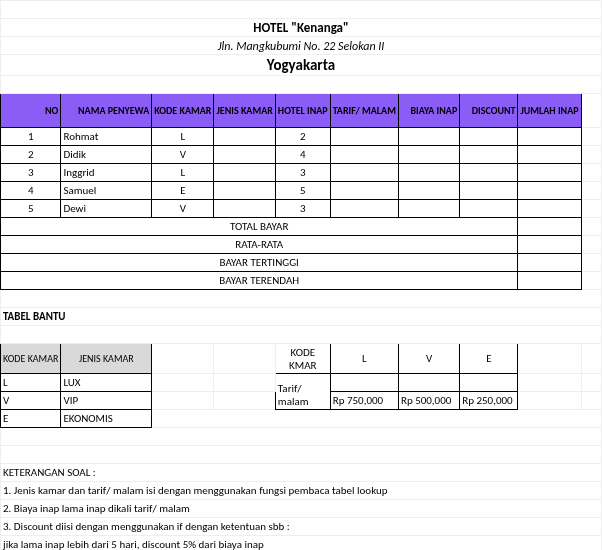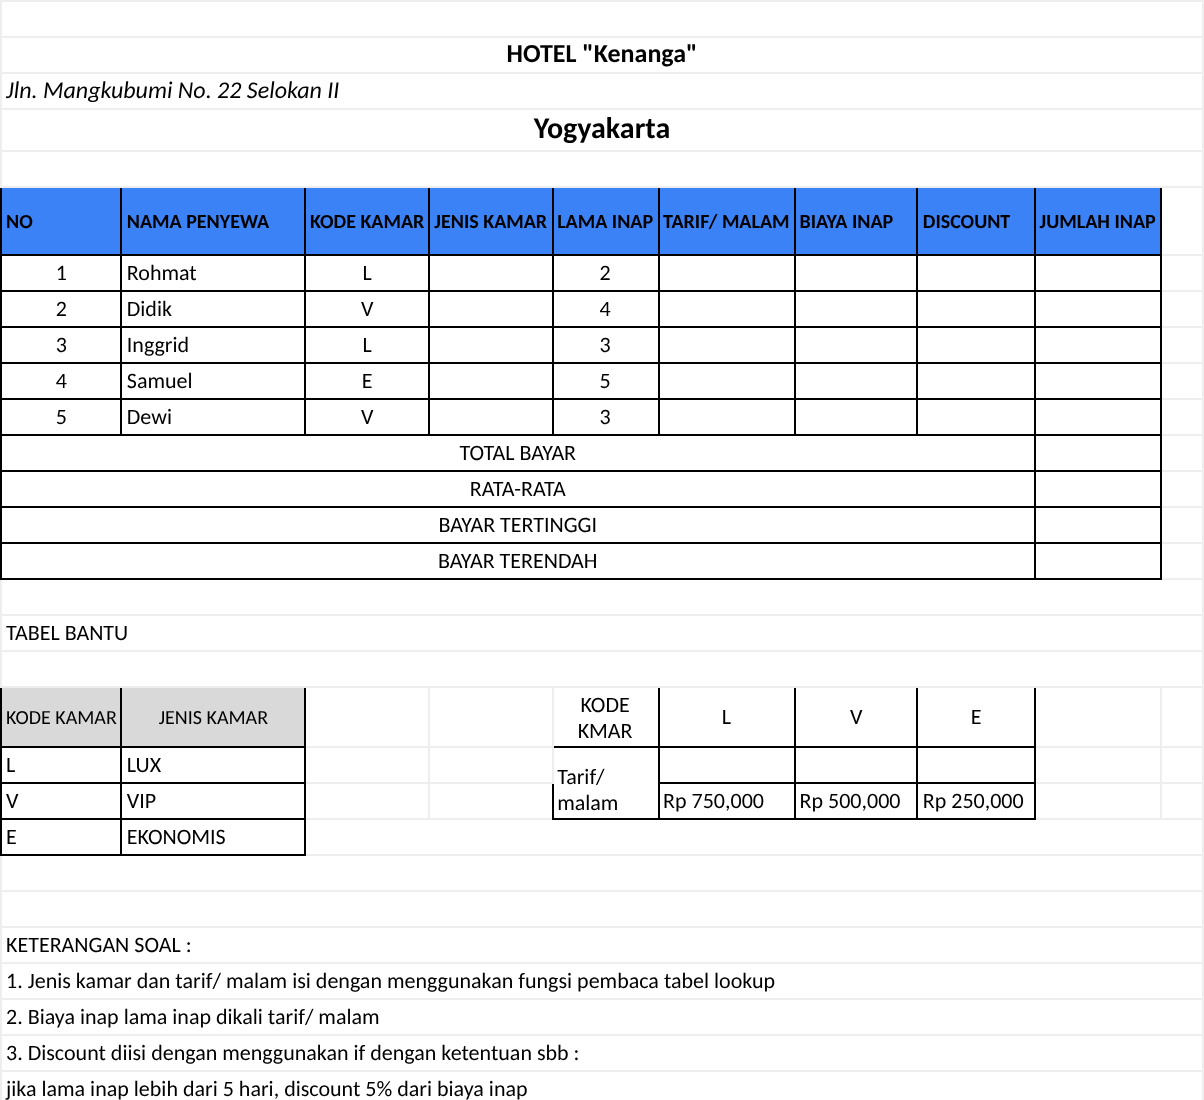--- a/index.html
+++ b/index.html
@@ -19,37 +19,37 @@
   .sheet td, .sheet th {
     border: 1px solid #ccc;
     height: 18px;
     padding: 1px 2px;
     vertical-align: middle;
     overflow: hidden;
     white-space: nowrap;
   }
   .noborder { border: 1px solid #eee !important; }
   .title1 { font-weight: bold; font-size: 13px; text-align: center; }
-  .title2 { font-style: italic; font-size: 12px; text-align: left; }
+  .title2 { font-style: italic; font-size: 12px; text-align: center; }
   .title3 { font-weight: bold; font-size: 15px; text-align: center; }
   .hdr {
-    background: #3b82f6;
+    background: #8b5cf6;
     font-weight: bold;
-    text-align: left;
+    text-align: right;
     border: 1px solid #000 !important;
     font-size: 10px;
     line-height: 1.1;
     white-space: normal;
     padding: 2px;
   }
   .bcell { border: 1px solid #000 !important; }
   .center { text-align: center; }
   .right { text-align: left; }
   .summary { border: 1px solid #000 !important; font-weight: normal; text-align: center; }
-  .section { font-weight: normal; }
+  .section { font-weight: bold; }
   .grayhdr {
     background: #d9d9d9;
     border: 1px solid #000 !important;
     text-align: center;
     font-size: 10px;
     line-height: 1.1;
     white-space: normal;
   }
   .col-no { width: 30px; }
   .col-nama { width: 100px; }
@@ -94,21 +94,21 @@
       </tr>
   <tr>
         <td class="noborder" colspan="10"></td>
       </tr>
 
   <tr style="height:34px">
     <td class="hdr">NO</td>
     <td class="hdr">NAMA PENYEWA</td>
     <td class="hdr">KODE KAMAR</td>
     <td class="hdr">JENIS KAMAR</td>
-    <td class="hdr">LAMA INAP</td>
+    <td class="hdr">HOTEL INAP</td>
     <td class="hdr">TARIF/ MALAM</td>
     <td class="hdr">BIAYA INAP</td>
     <td class="hdr">DISCOUNT</td>
     <td class="hdr">JUMLAH INAP</td>
     <td class="noborder"></td>
   </tr>
 
   <tr>
     <td class="bcell center">1</td>
     <td class="bcell">Rohmat</td>

